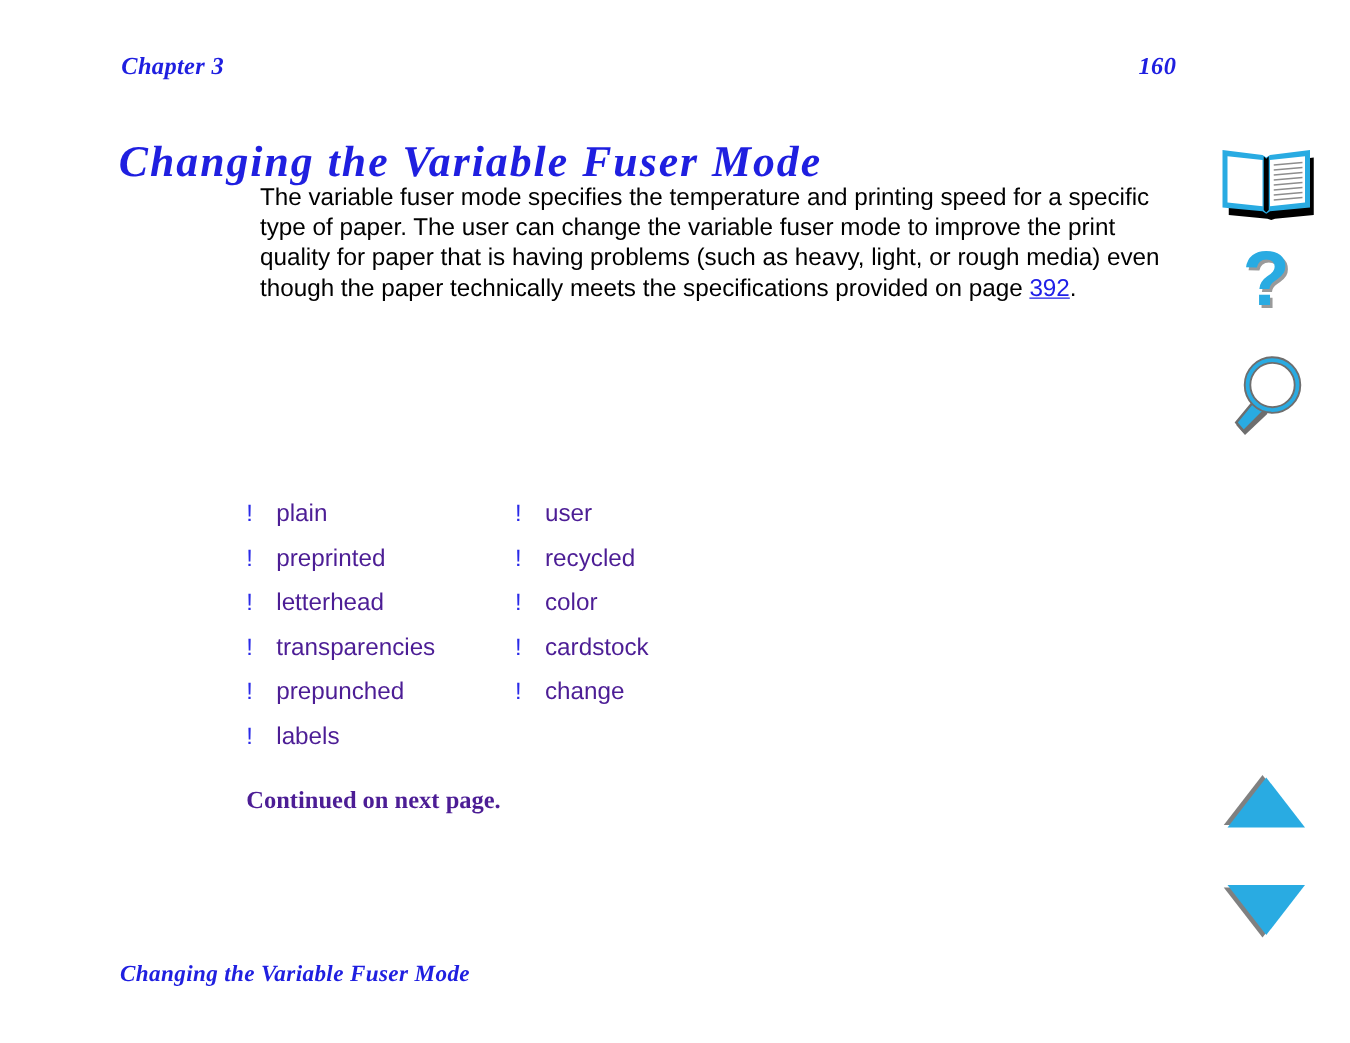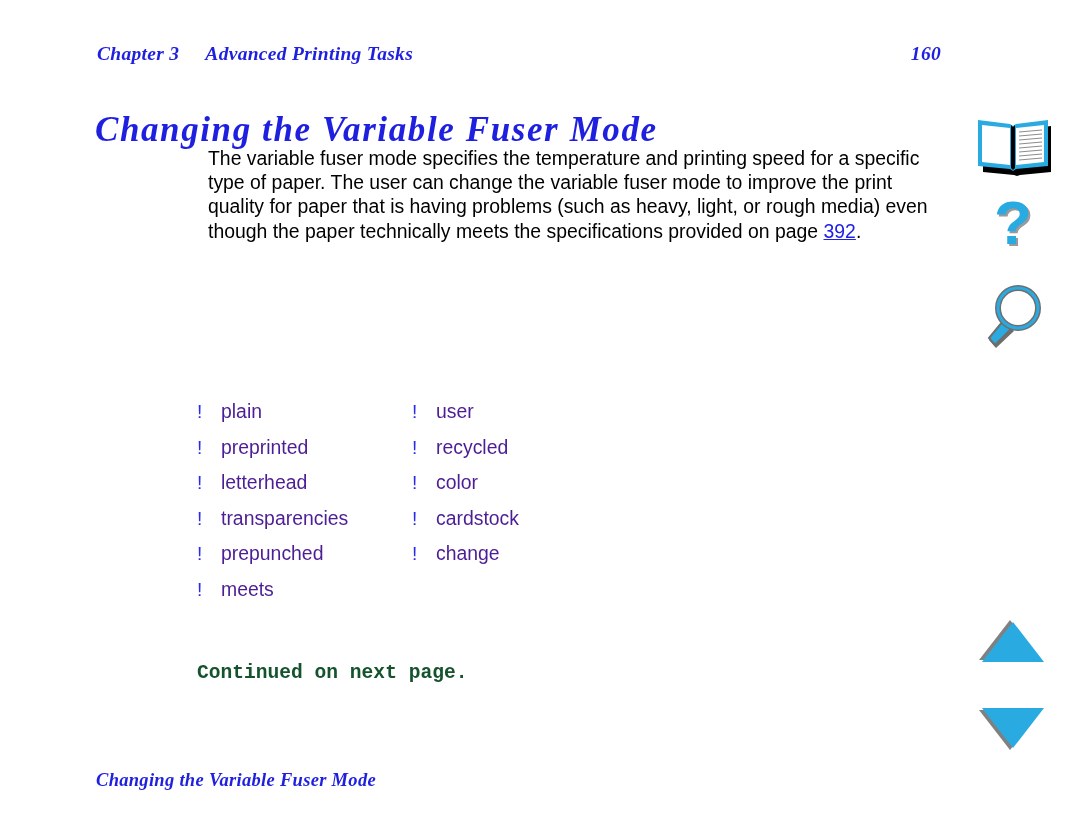--- a/index.html
+++ b/index.html
@@ -118,25 +118,25 @@
     font-size: 19.4px;
     font-family: "Liberation Sans", sans-serif;
     font-stretch: condensed;
     white-space: nowrap;
   }
 
   
   .continued {
     position: absolute;
     left: 197px;
-    top: 662px;
-    color: #14532d;
+    top: 630px;
+    color: #4c1d95;
     font-size: 19.6px;
     font-weight: bold;
-    font-family: Liberation Mono, monospace;
+    font-family: Liberation Serif, serif;
     white-space: nowrap;
   }
 
   
   .running-footer {
     position: absolute;
     left: 96px;
     top: 770px;
     color: #1f1fe0;
     font-family: "Liberation Serif", "DejaVu Serif", serif;
@@ -170,21 +170,20 @@
 
   .rail-icon svg { display: block; }
 </style>
 </head>
 <body>
 
 <div class="page">
 
   <div class="running-header">
     <span class="rh-chapter">Chapter 3</span>
-    <span class="rh-title">Advanced Printing Tasks</span>
     <span class="rh-pageno">160</span>
   </div>
 
   <h1 class="doc-title">Changing the Variable Fuser Mode</h1>
 
   <div class="body-col" id="para-1">
     <p class="para"><span>The variable fuser mode specifies the temperature and printing speed for a specific type of paper. The user can change the variable fuser mode to improve the print quality for paper that is having problems (such as heavy, light, or rough media) even though the paper technically meets the specifications provided on page </span><a href="#" class="pagelink">392</a><span>.</span></p>
   </div>
 
 
@@ -241,21 +240,21 @@
       </div>
       <div class="list-cell col-2">
         <span class="bullet">!</span>
         <span class="item-label">change</span>
       </div>
     </div>
 
     <div class="list-row">
       <div class="list-cell col-1">
         <span class="bullet">!</span>
-        <span class="item-label">meets</span>
+        <span class="item-label">labels</span>
       </div>
     </div>
 
   </div>
 
   <div class="continued">Continued on next page.</div>
 
   <div class="running-footer">Changing the Variable Fuser Mode</div>
 
   <div class="icon-rail">

